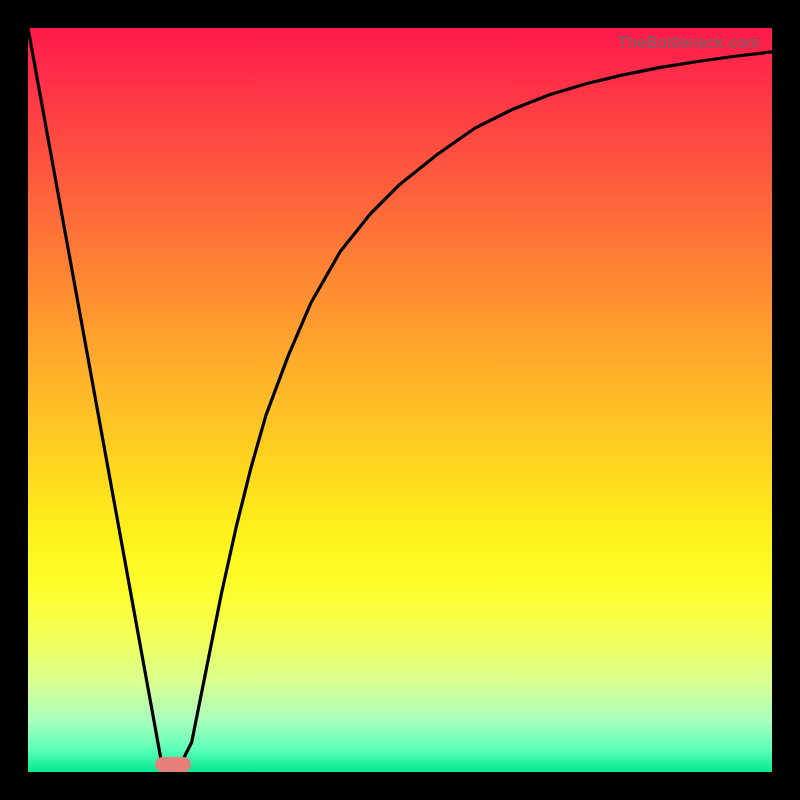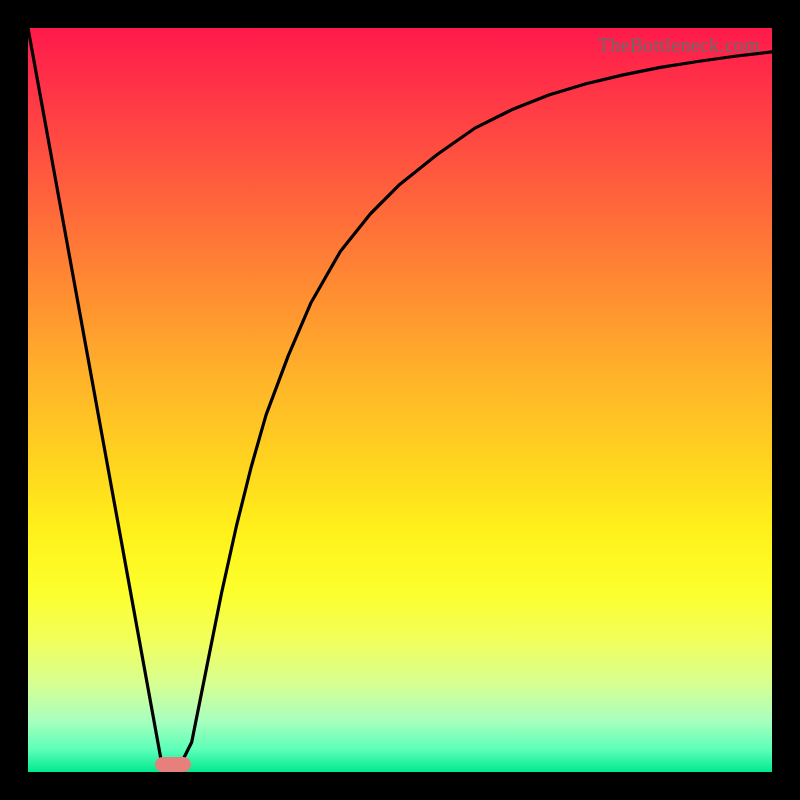--- a/index.html
+++ b/index.html
@@ -38,24 +38,23 @@
       #a9ffbe 93%,
       #5cffb8 97%,
       #00e98e 100%
     );
   }
   .watermark {
     position: absolute;
     top: 6px;
     right: 12px;
     color: #6a6a6a;
-    font-size: 20px;
+    font-size: 16px;
     letter-spacing: 0.3px;
     user-select: none;
-    font-family: Liberation Serif, serif;
   }
   svg.curves {
     position: absolute;
     inset: 0;
     width: 100%;
     height: 100%;
   }
   .marker {
     position: absolute;
     background: #e77f7d;

